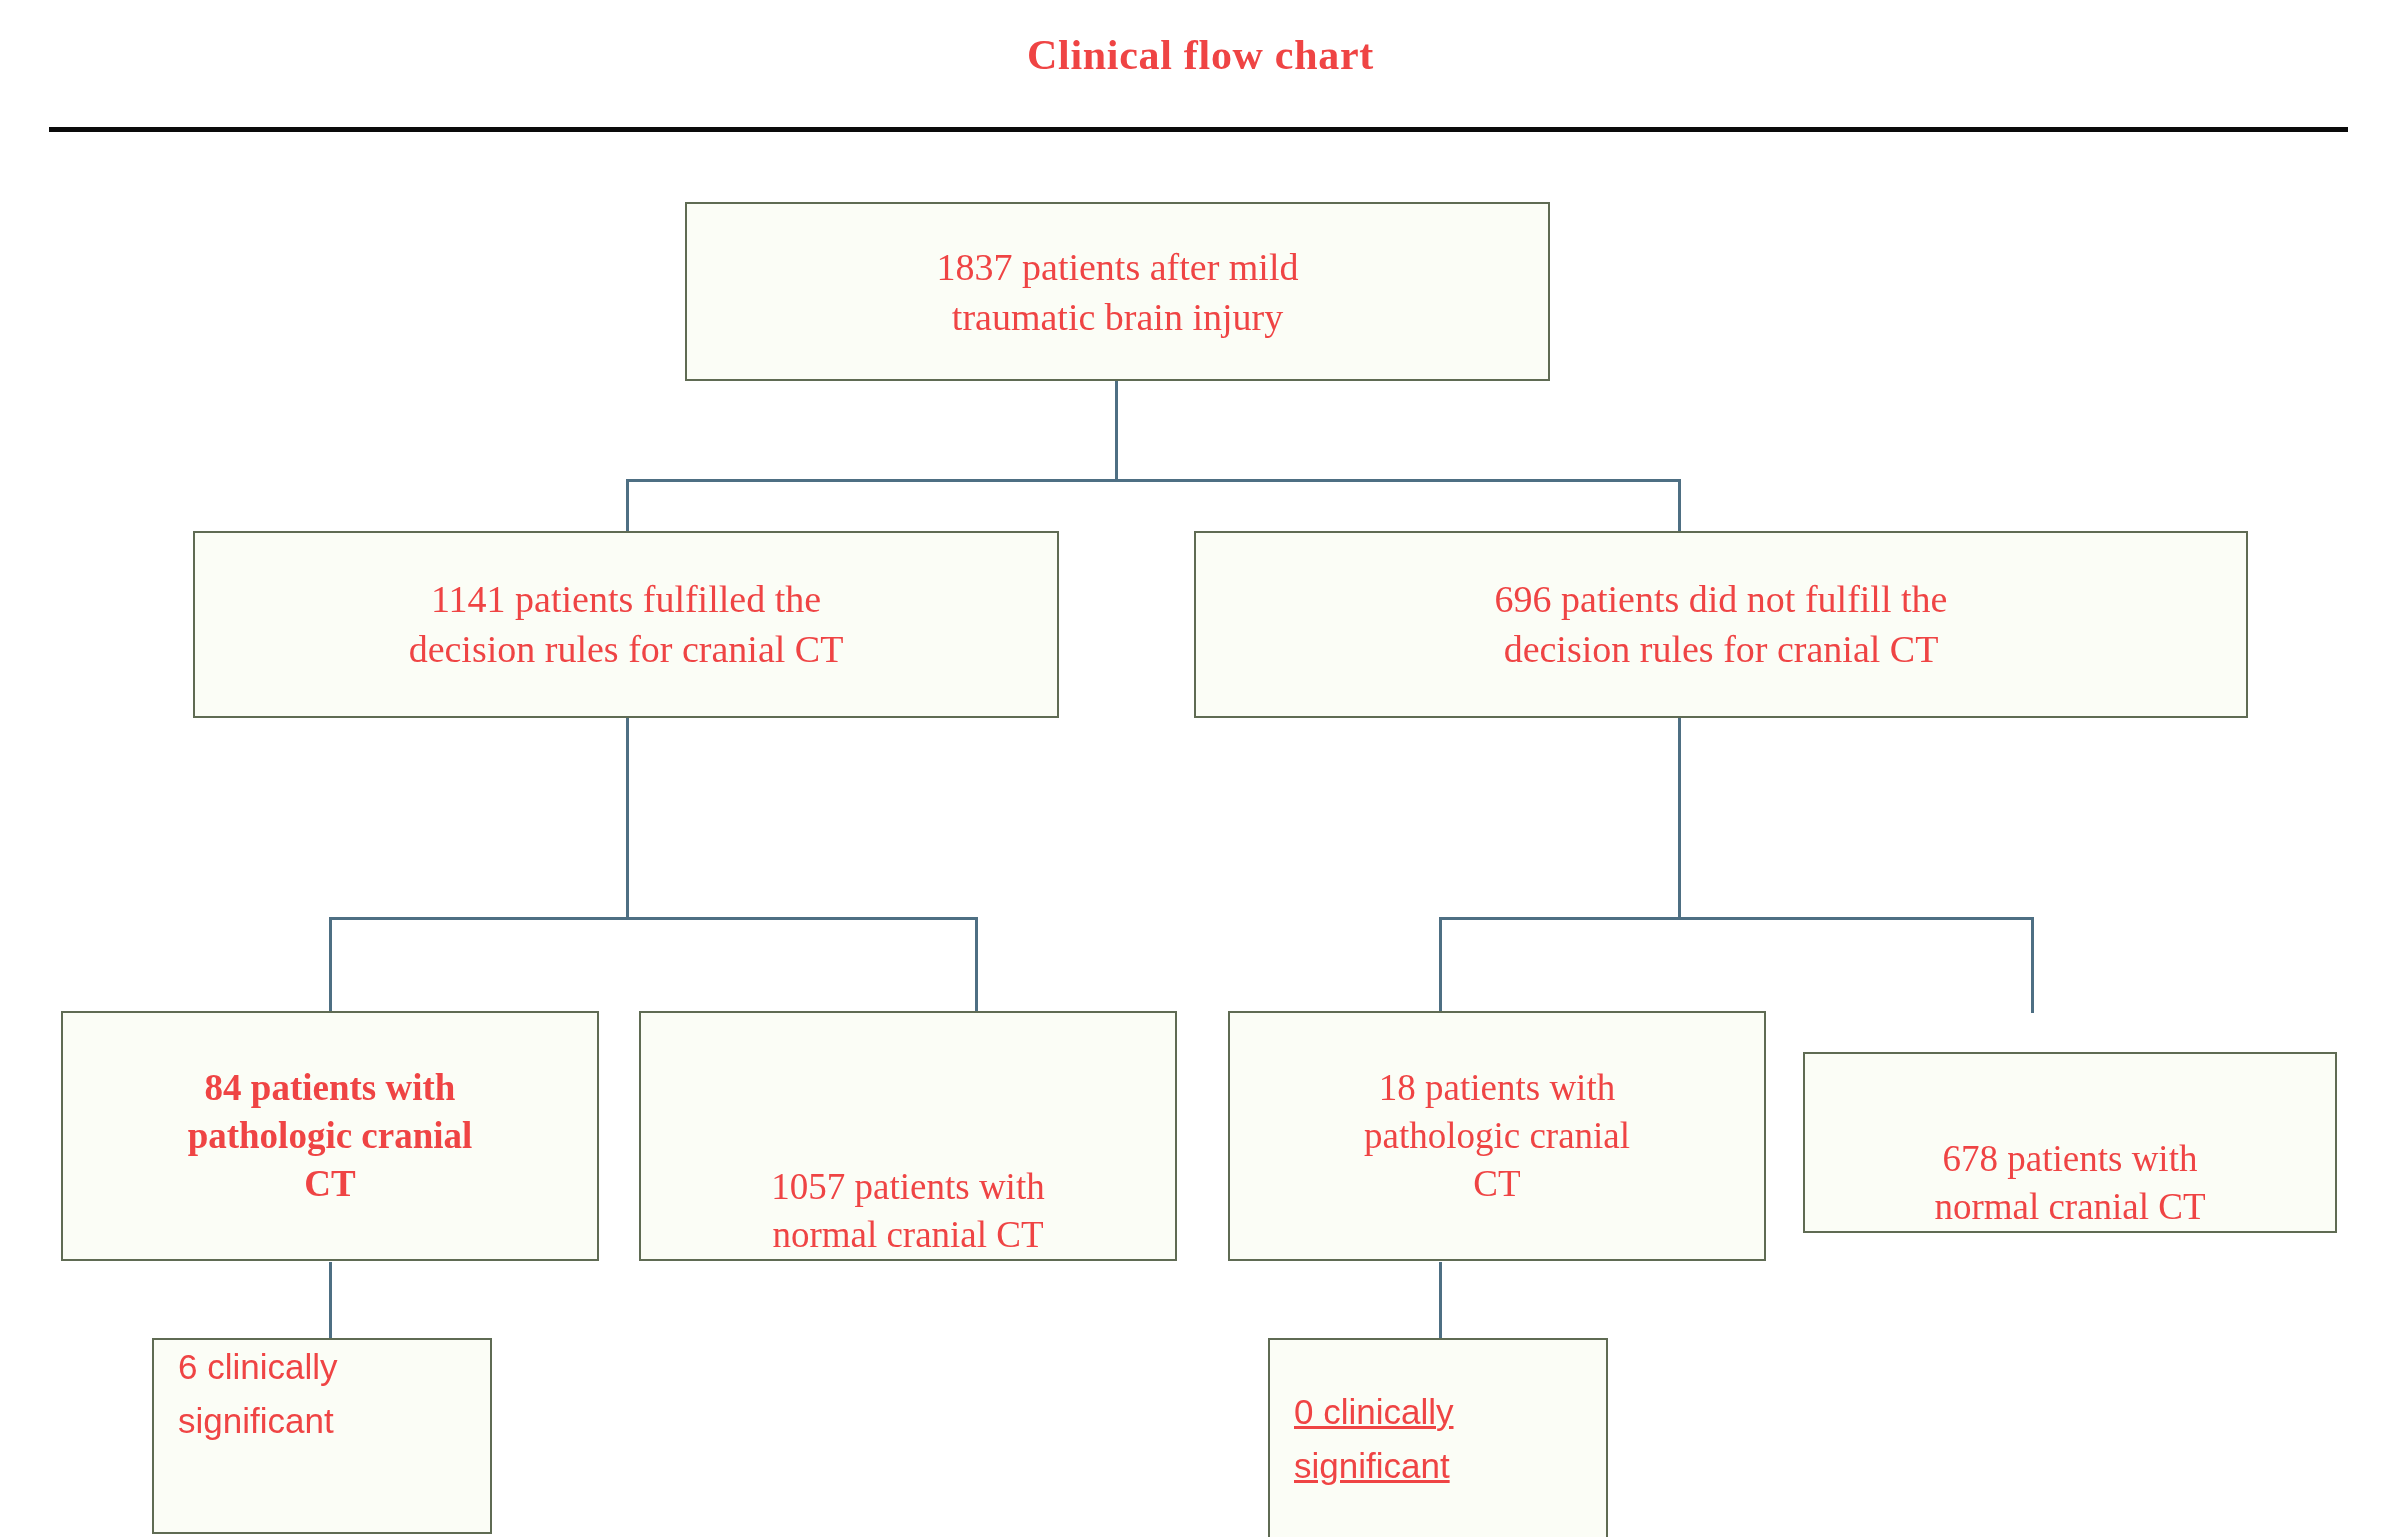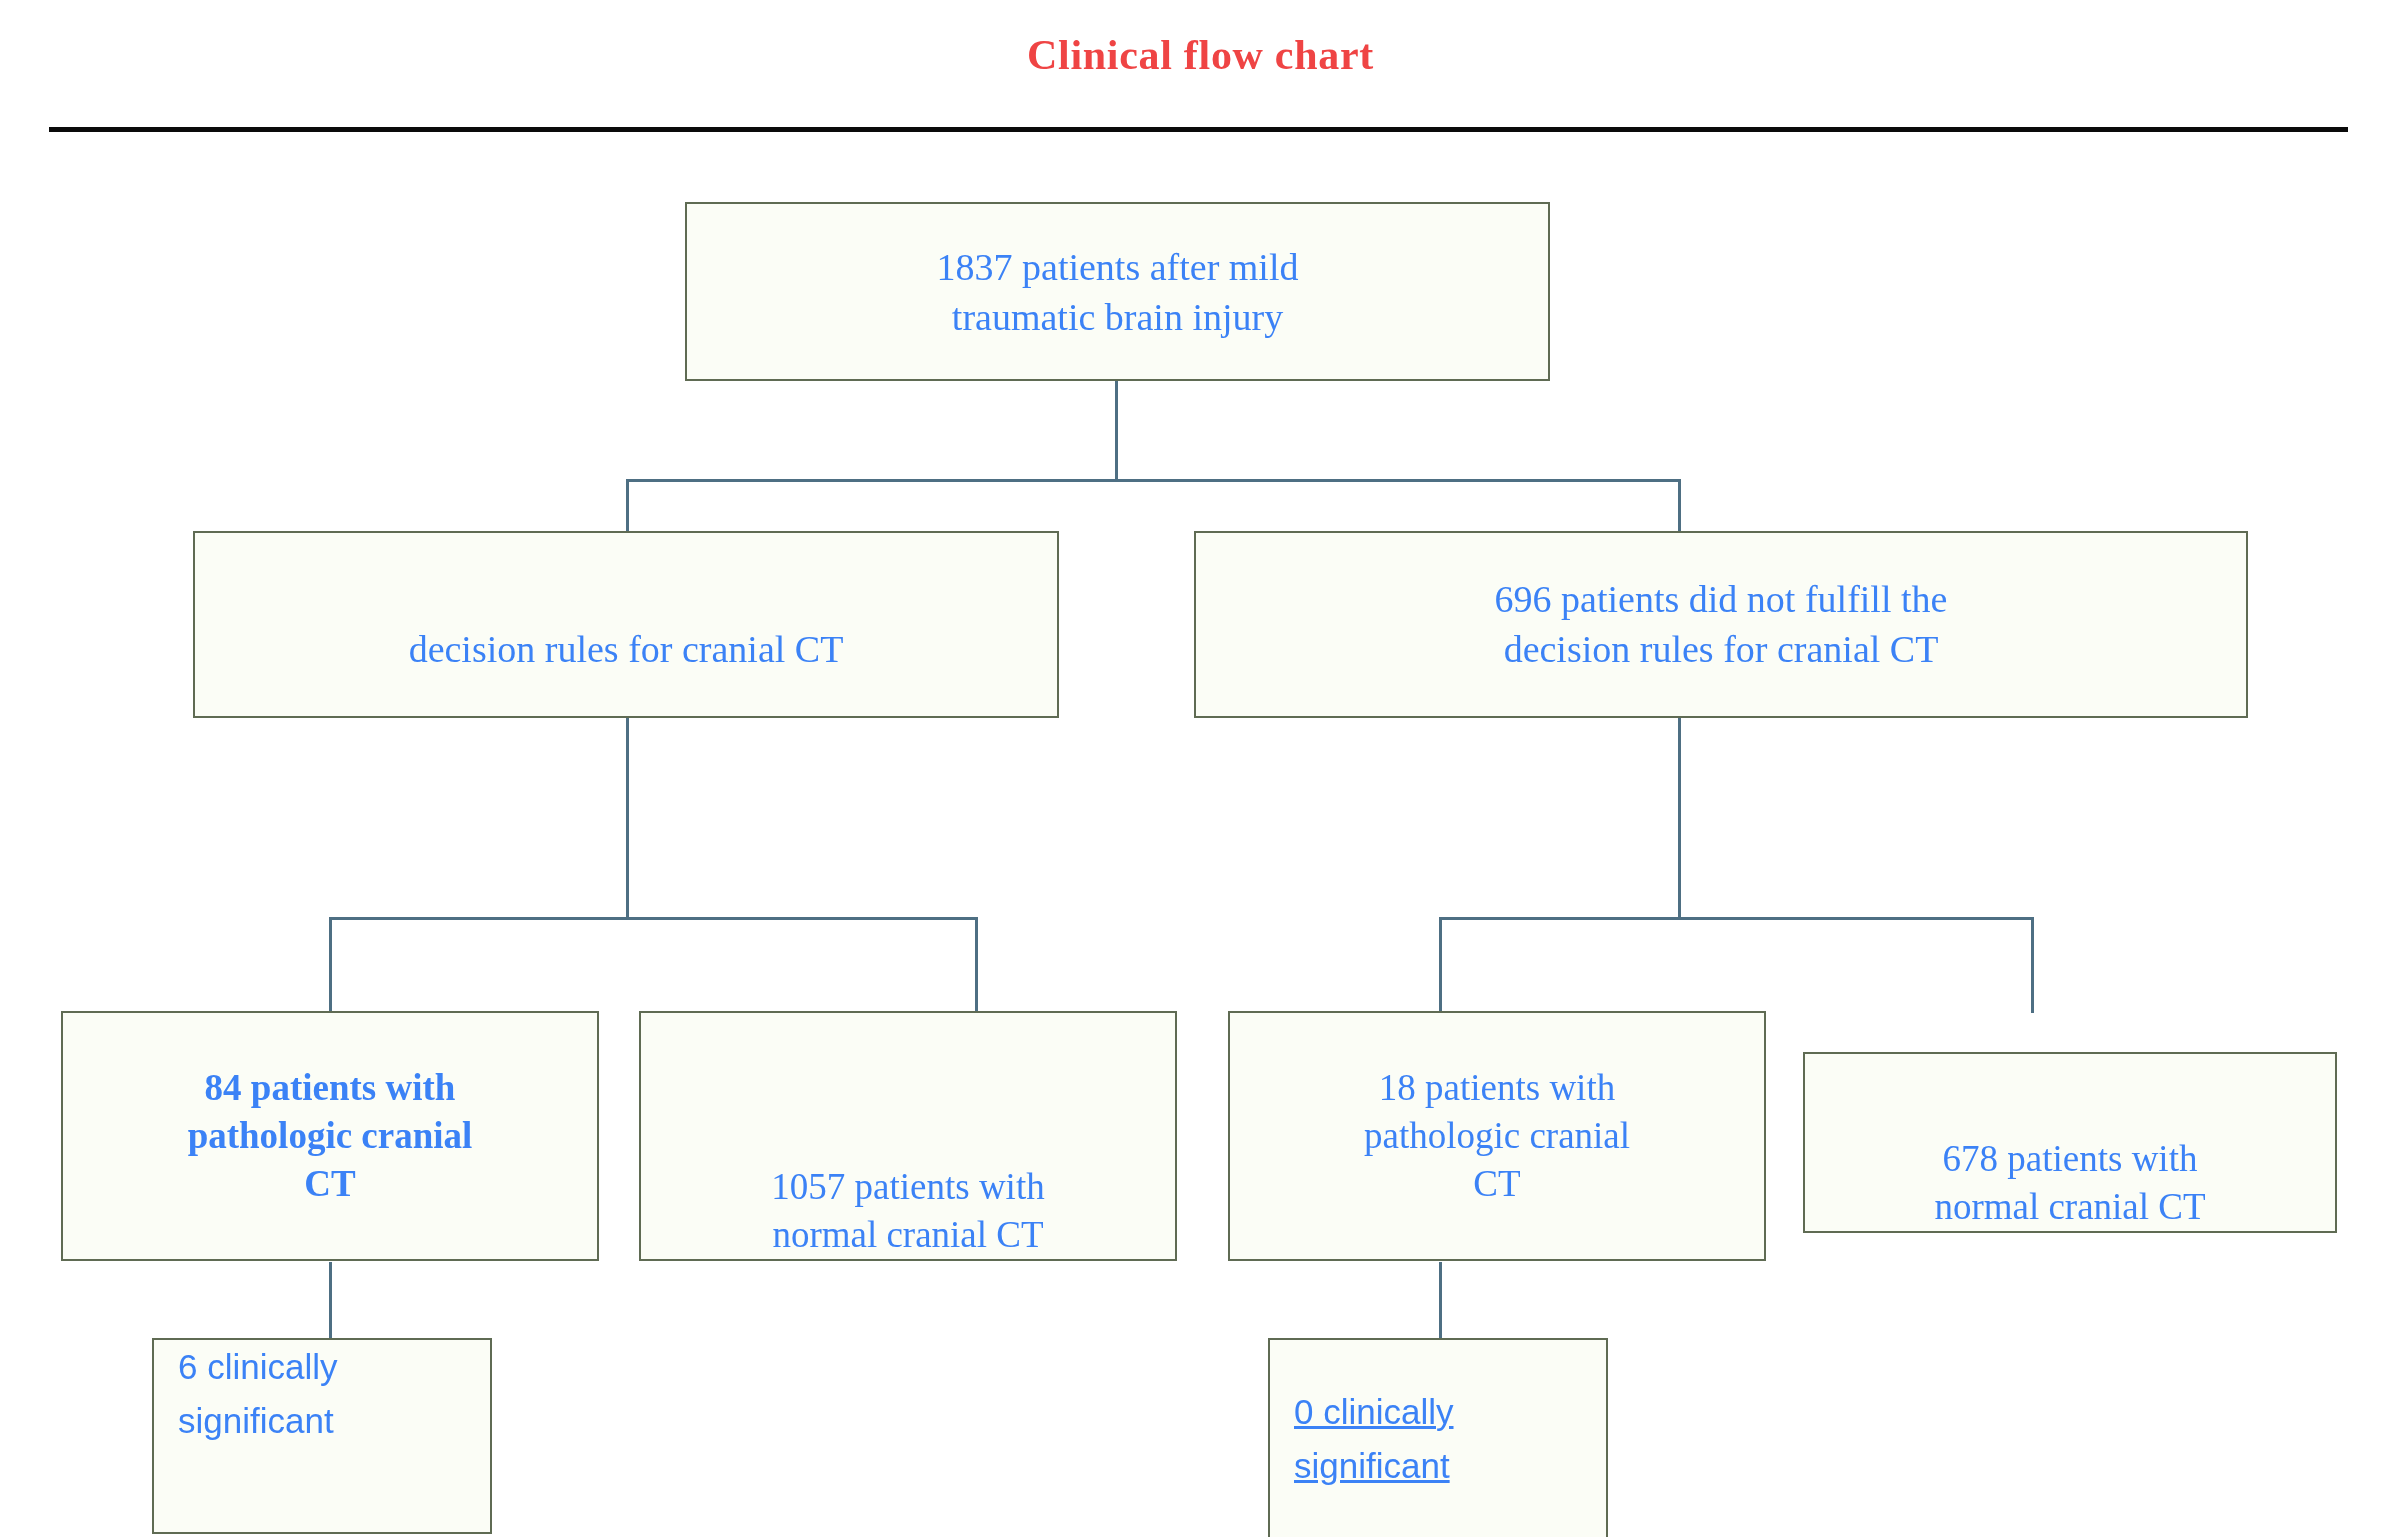--- a/index.html
+++ b/index.html
@@ -37,21 +37,21 @@
 
   
   .node{
     position:absolute;
     box-sizing:border-box;
     border:2.7px solid #5f6b53;
     background:#fbfdf6;
     display:flex;
     justify-content:center;
     text-align:center;
-    color:#3b82f6;
+    color:#ef4444;
     font-family:"Liberation Serif", serif;
     line-height:1.30;
   }
   .node .txt{display:block;width:100%;}
   .node.mid{align-items:center;}
   .node.top{align-items:flex-end;}
 
   .n-l1{ left:685px; top:202px; width:865px; height:179px; font-size:38px; padding-top:2.7px;}
   .n-l2a{ left:193px;  top:531px; width:866px; height:187px; font-size:38px;}
   .n-l2b{ left:1194px; top:531px; width:1054px; height:187px; font-size:38px;}
@@ -102,21 +102,21 @@
 
   <div class="node mid n-l1">
     <span class="txt">
       <span>1837  patients after mild</span><br>
       <span>traumatic  brain injury</span>
     </span>
   </div>
 
   <div class="node mid n-l2a">
     <span class="txt">
-      <br>
+      <span>1141  patients fulfilled  the</span><br>
       <span>decision rules for cranial CT</span>
     </span>
   </div>
 
   <div class="node mid n-l2b">
     <span class="txt">
       <span>696 patients did not fulfill  the</span><br>
       <span>decision rules for cranial CT</span>
     </span>
   </div>

